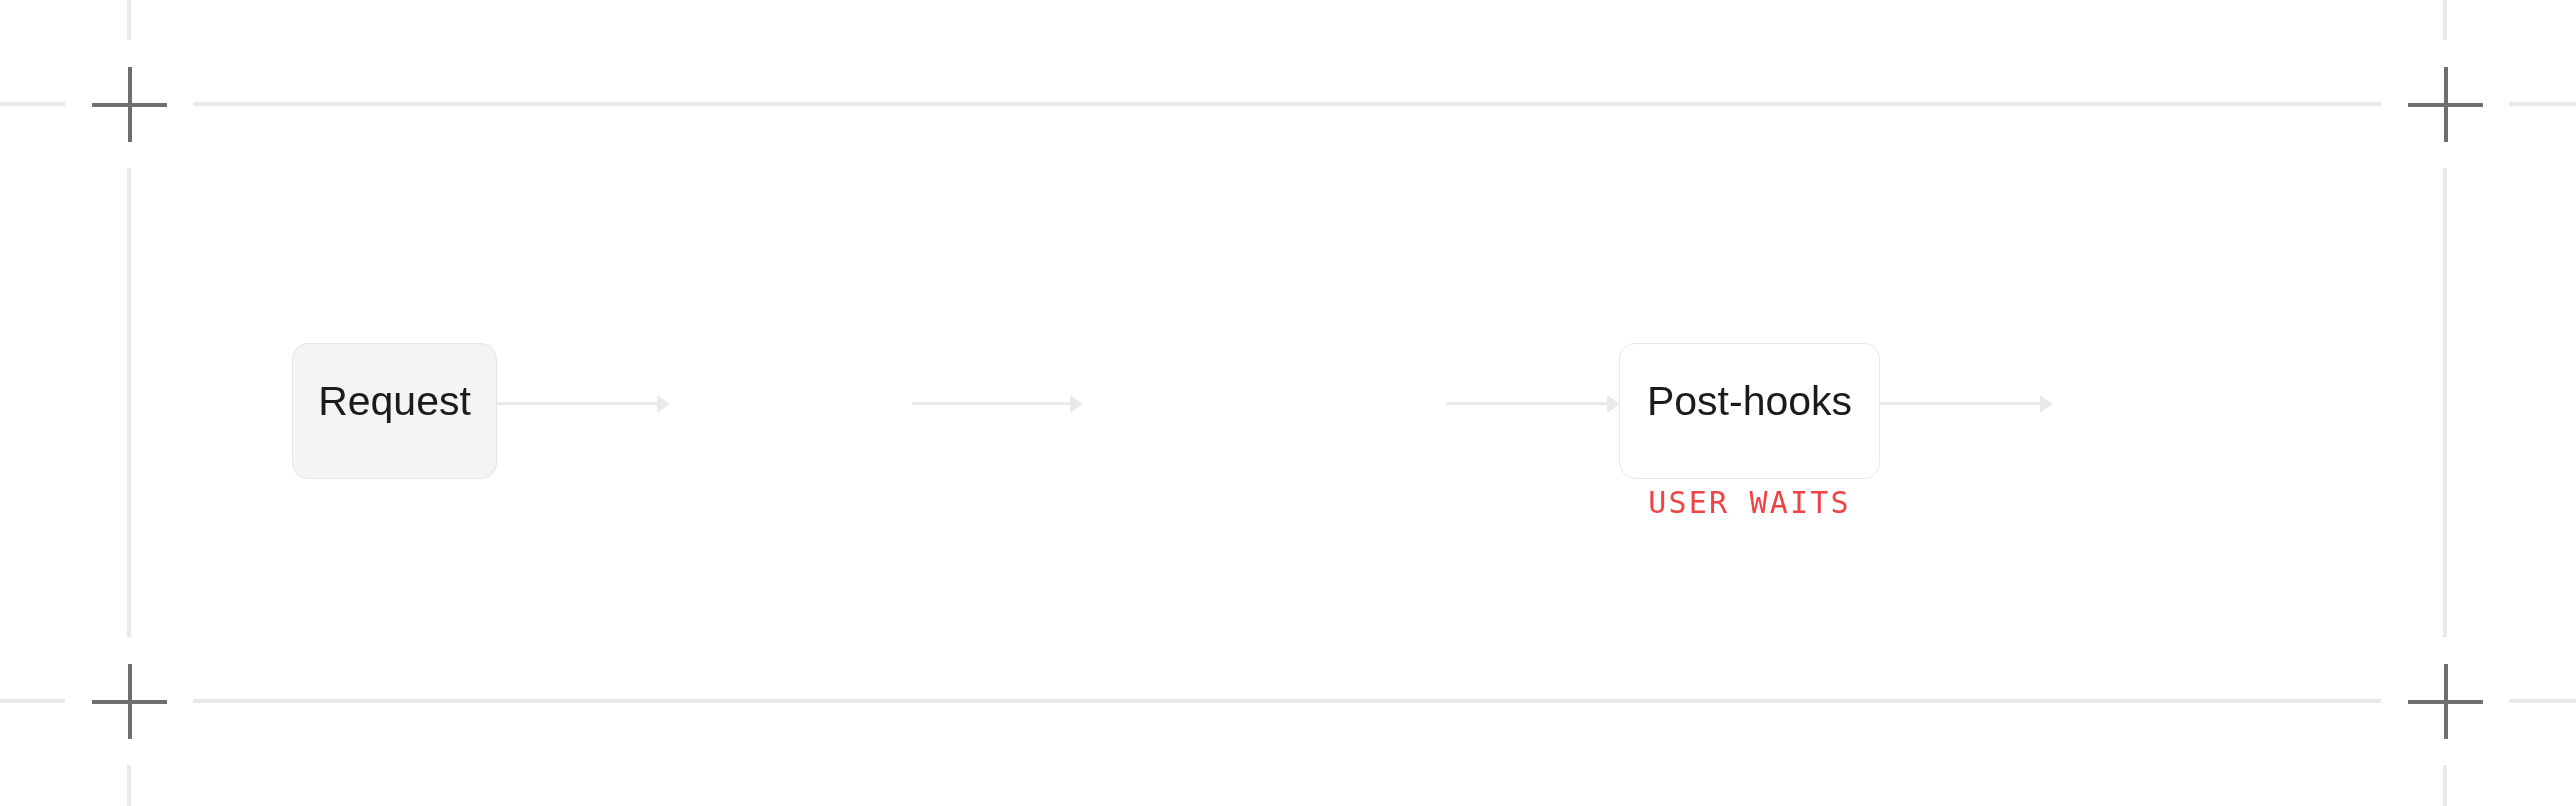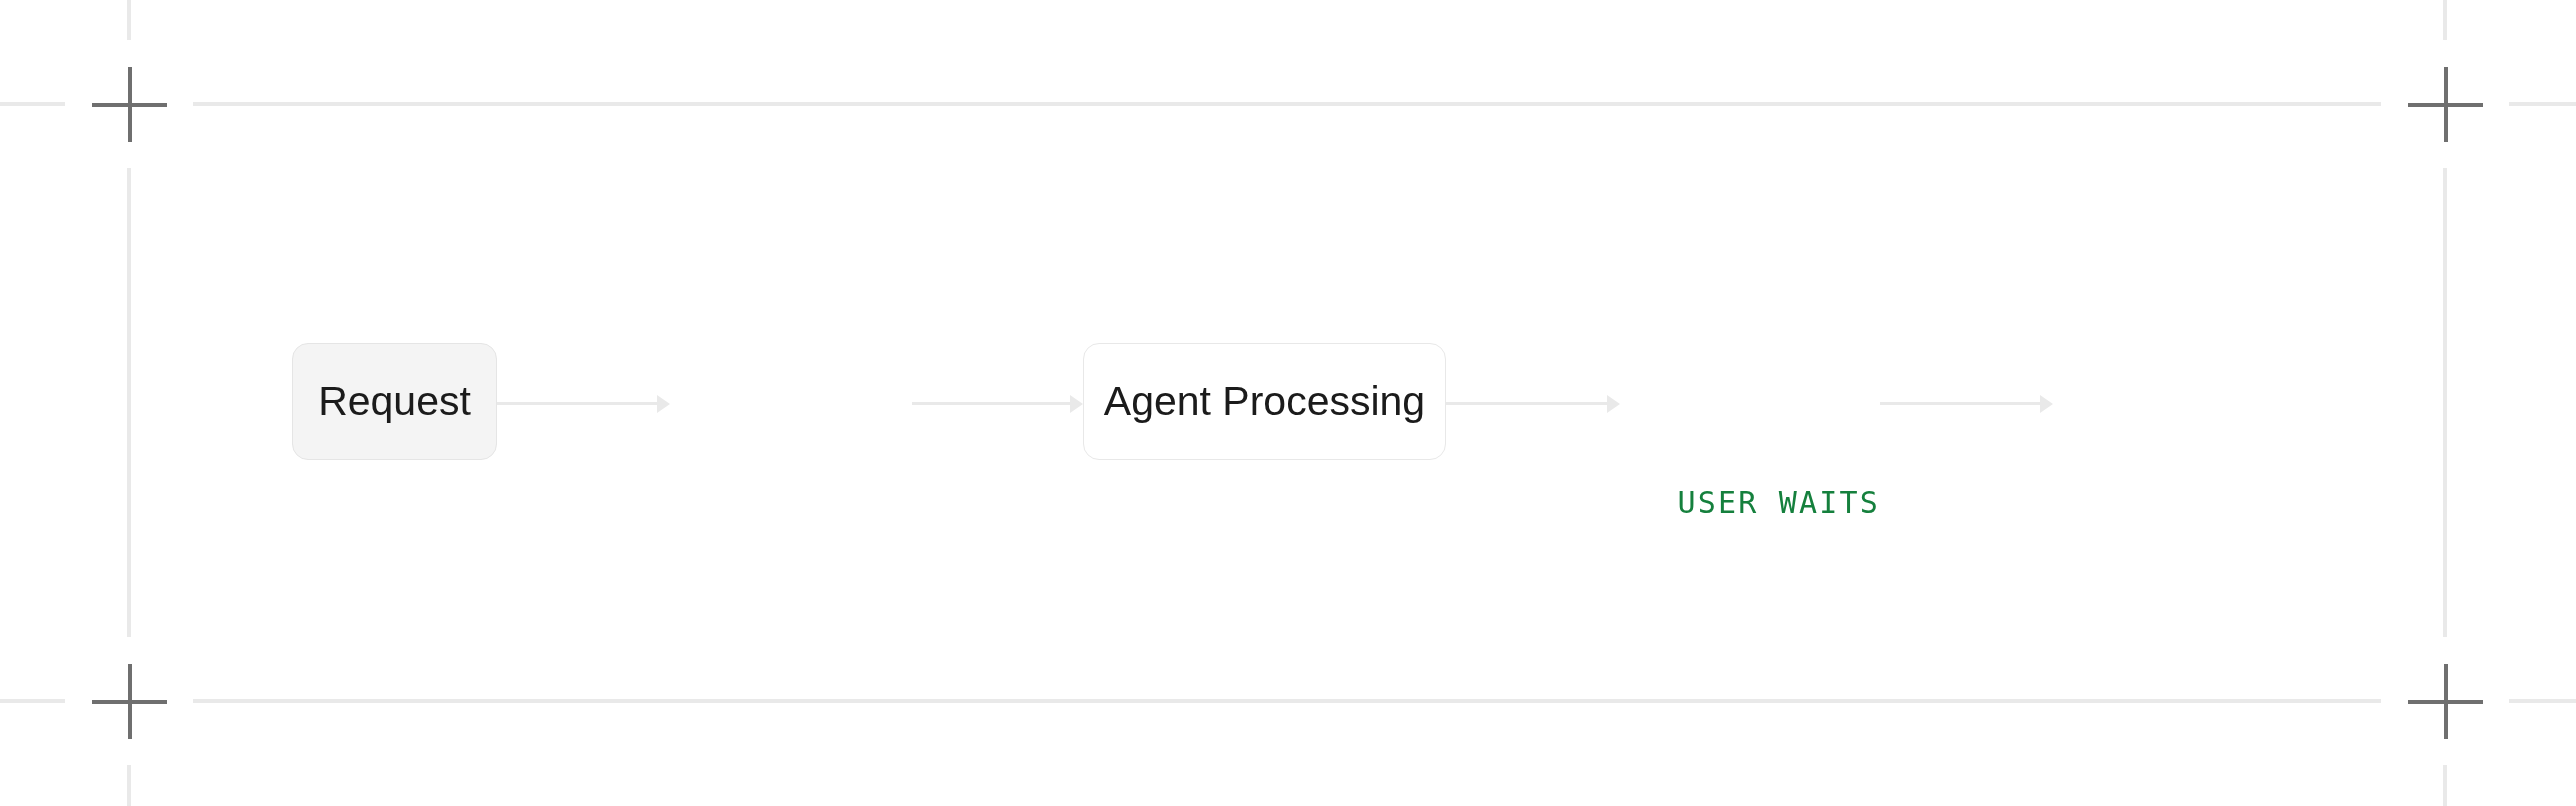--- a/index.html
+++ b/index.html
@@ -40,21 +40,21 @@
     position: absolute;
     left: 36px; top: 0;
     width: 4.4px; height: 75px;
     background: #6f6f6f;
   }
 
   
   .node {
     position: absolute;
     top: 343px;
-    height: 117px;
+    height: 136px;
     box-sizing: border-box;
     border: 1.8px solid #e8e8e8;
     border-radius: 16px;
     background: #ffffff;
     color: #1b1b1b;
     font-size: 41px;
     line-height: 114px;
     text-align: center;
     white-space: nowrap;
   }
@@ -90,26 +90,26 @@
   .arrow-2 { left: 912px; width: 171px; }
   .arrow-3 { left: 1446px; width: 174px; }
   .arrow-4 { left: 1880px; width: 173px; }
 
   
   .caption {
     position: absolute;
     left: 1619px;
     top: 481px;
     width: 261px;
-    text-align: right;
+    text-align: center;
     font-family: "DejaVu Sans Mono", "Liberation Mono", monospace;
     font-size: 30px;
     line-height: 43px;
     letter-spacing: 2.2px;
-    color: #15803d;
+    color: #ef4444;
     white-space: nowrap;
   }
   .caption span { display: block; }
 </style>
 </head>
 <body>
 
 <div id="canvas">
 
   <div class="guide h" style="left:0; top:102px; width:65px;"></div>
@@ -139,21 +139,21 @@
   <div class="cross" style="left:92px; top:664px;">
     <div class="bar-h"></div>
     <div class="bar-v"></div>
   </div>
   <div class="cross" style="left:2408px; top:664px;">
     <div class="bar-h"></div>
     <div class="bar-v"></div>
   </div>
 
   <div class="node filled node-request">Request</div>
-  <div class="node node-agentprocessing">Agent Processing</div>
+  <div class="node node-posthooks">Post-hooks</div>
 
   <div class="arrow arrow-1">
     <div class="shaft"></div>
     <div class="head"></div>
   </div>
   <div class="arrow arrow-2">
     <div class="shaft"></div>
     <div class="head"></div>
   </div>
   <div class="arrow arrow-3">

